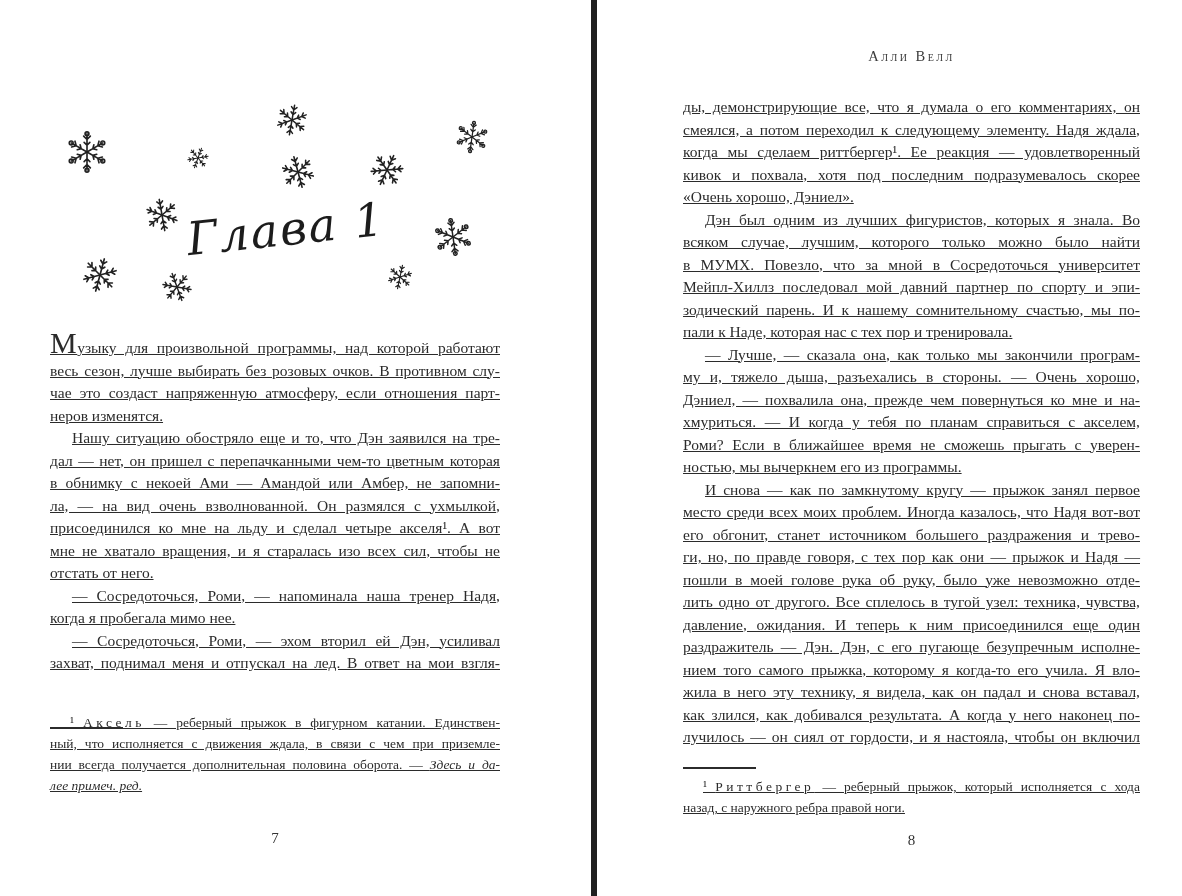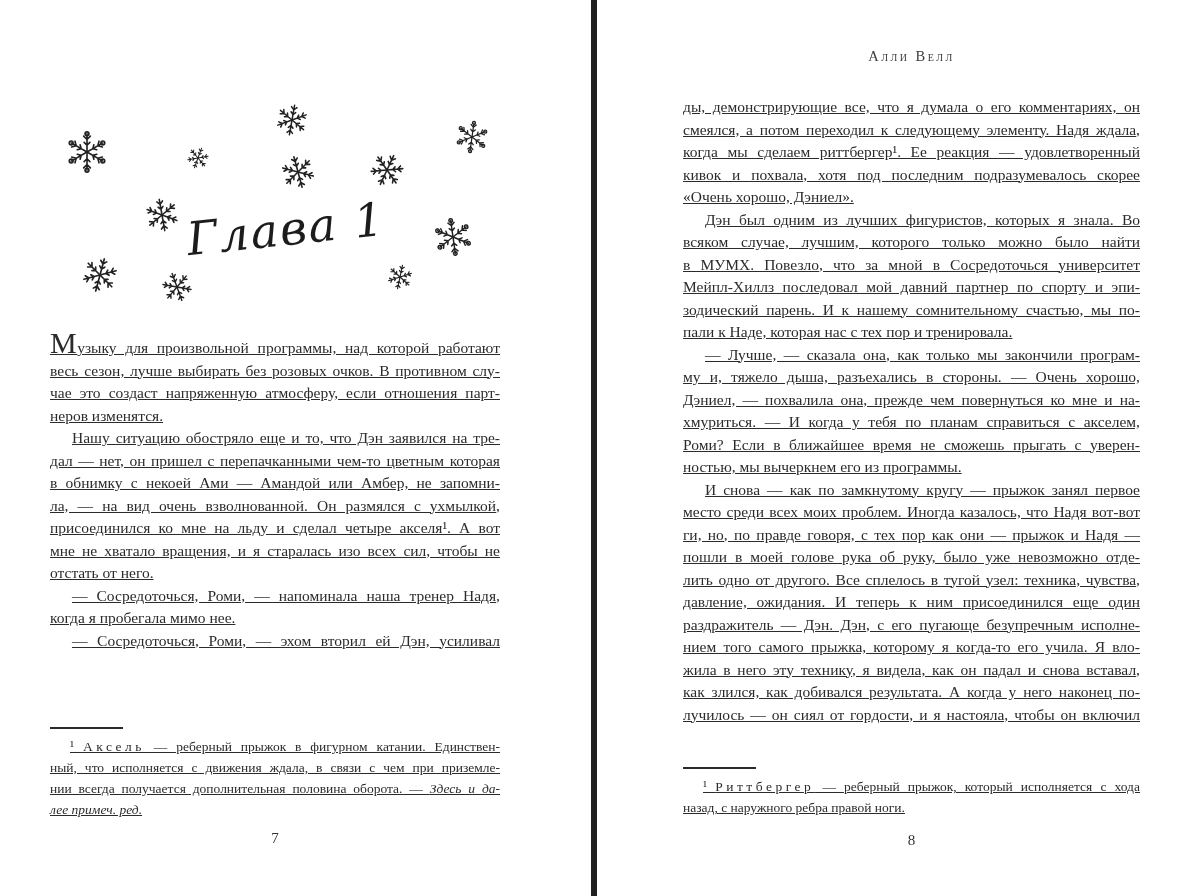--- a/index.html
+++ b/index.html
@@ -123,24 +123,25 @@
       <div class="bline j ind">Нашу ситуацию обостряло еще и то, что Дэн заявился на тре-</div>
       <div class="bline j">дал — нет, он пришел с перепачканными чем-то цветным которая</div>
       <div class="bline j">в обнимку с некоей Ами — Амандой или Амбер, не запомни-</div>
       <div class="bline j">ла, — на вид очень взволнованной. Он размялся с ухмылкой,</div>
       <div class="bline j">присоединился ко мне на льду и сделал четыре акселя¹. А вот</div>
       <div class="bline j">мне не хватало вращения, и я старалась изо всех сил, чтобы не</div>
       <div class="bline">отстать от него.</div>
       <div class="bline j ind">— Сосредоточься, Роми, — напоминала наша тренер Надя,</div>
       <div class="bline">когда я пробегала мимо нее.</div>
       <div class="bline j ind">— Сосредоточься, Роми, — эхом вторил ей Дэн, усиливал</div>
+      <div class="bline j">захват, поднимал меня и отпускал на лед. В ответ на мои взгля-</div>
     </div>
 
   <div class="rule" style="left:50px;top:727px"></div>
-  <div class="textcol" style="left:50px;top:736px;width:450px">
+  <div class="textcol" style="left:50px;top:712px;width:450px">
       <div class="fline j ind"><span>¹ </span><span class="sp">Аксель</span><span> — реберный прыжок в фигурном катании. Единствен-</span></div>
       <div class="fline j"><span>ный, что исполняется с движения ждала, в связи с чем при приземле-</span></div>
       <div class="fline j"><span>нии всегда получается дополнительная половина оборота. — </span><span class="it">Здесь и да-</span></div>
       <div class="fline"><span class="it">лее примеч. ред.</span></div>
     </div>
 
   <div class="pagenum" style="left:50px;top:830px;width:450px">7</div>
 </div>
 
 <div class="page" id="right-page">
@@ -159,20 +160,21 @@
       <div class="bline j">зодический парень. И к нашему сомнительному счастью, мы по-</div>
       <div class="bline">пали к Наде, которая нас с тех пор и тренировала.</div>
       <div class="bline j ind">— Лучше, — сказала она, как только мы закончили програм-</div>
       <div class="bline j">му и, тяжело дыша, разъехались в стороны. — Очень хорошо,</div>
       <div class="bline j">Дэниел, — похвалила она, прежде чем повернуться ко мне и на-</div>
       <div class="bline j">хмуриться. — И когда у тебя по планам справиться с акселем,</div>
       <div class="bline j">Роми? Если в ближайшее время не сможешь прыгать с уверен-</div>
       <div class="bline">ностью, мы вычеркнем его из программы.</div>
       <div class="bline j ind">И снова — как по замкнутому кругу — прыжок занял первое</div>
       <div class="bline j">место среди всех моих проблем. Иногда казалось, что Надя вот-вот</div>
+      <div class="bline j">его обгонит, станет источником большего раздражения и трево-</div>
       <div class="bline j">ги, но, по правде говоря, с тех пор как они — прыжок и Надя —</div>
       <div class="bline j">пошли в моей голове рука об руку, было уже невозможно отде-</div>
       <div class="bline j">лить одно от другого. Все сплелось в тугой узел: техника, чувства,</div>
       <div class="bline j">давление, ожидания. И теперь к ним присоединился еще один</div>
       <div class="bline j">раздражитель — Дэн. Дэн, с его пугающе безупречным исполне-</div>
       <div class="bline j">нием того самого прыжка, которому я когда-то его учила. Я вло-</div>
       <div class="bline j">жила в него эту технику, я видела, как он падал и снова вставал,</div>
       <div class="bline j">как злился, как добивался результата. А когда у него наконец по-</div>
       <div class="bline j">лучилось — он сиял от гордости, и я настояла, чтобы он включил</div>
     </div>

